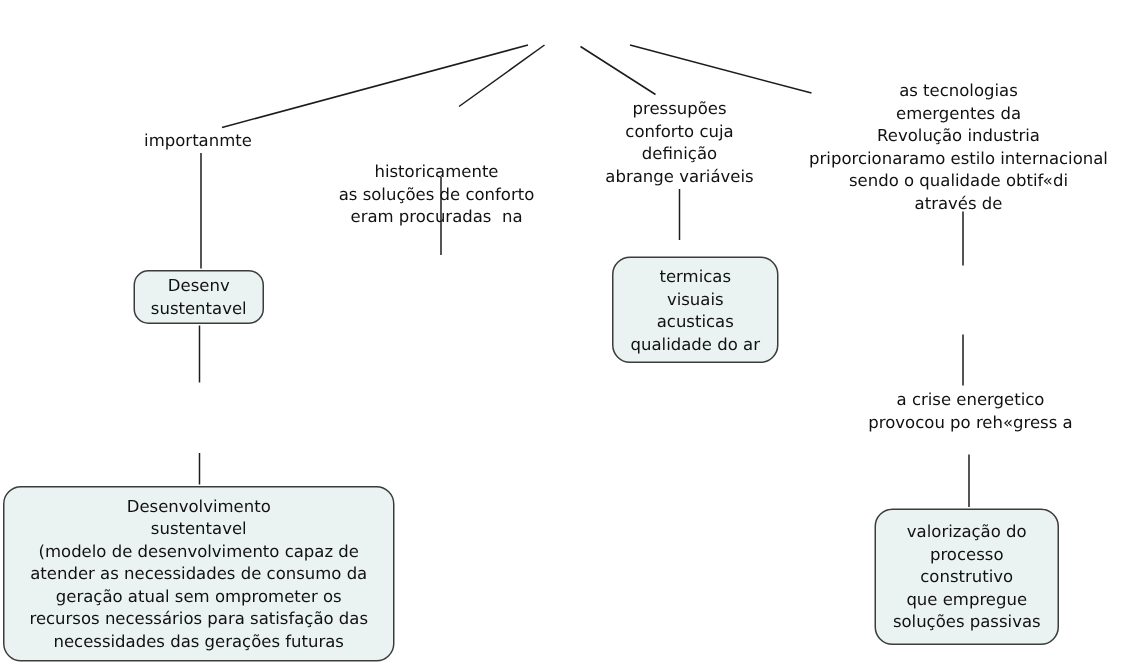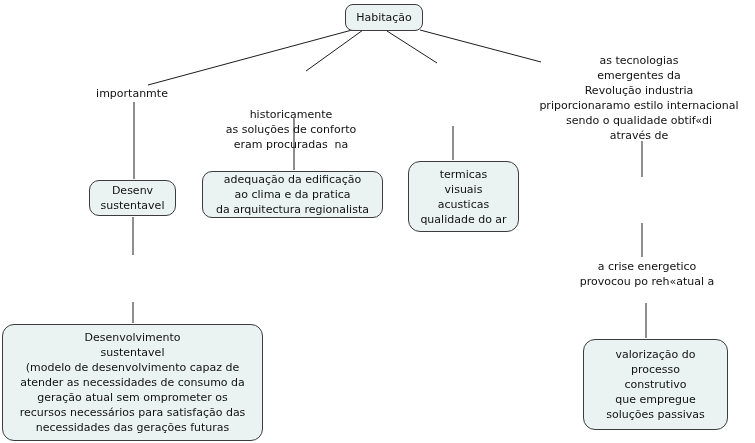--- a/index.html
+++ b/index.html
@@ -52,60 +52,60 @@
     <line x1="134" y1="102" x2="134" y2="179"></line>
     <line x1="133" y1="217" x2="133" y2="255"></line>
     <line x1="133" y1="302" x2="133" y2="323"></line>
     <line x1="294" y1="118" x2="294" y2="170"></line>
     <line x1="453" y1="126" x2="453" y2="160"></line>
     <line x1="642" y1="141" x2="642" y2="177"></line>
     <line x1="642" y1="223" x2="642" y2="257"></line>
     <line x1="646" y1="303" x2="646" y2="338"></line>
   </svg>
 
-  <div class="node" style="left:345px; top:4px; width:78px; height:27px; border-radius:8px;">Habitação</div>
 
   <div class="node" style="left:89px; top:180px; width:87px; height:36px;">Desenv
 sustentavel</div>
 
-  <div class="node" style="left:202px; top:171px; width:181px; height:47px;">adequação da edificação
-ao clima e da pratica
-da arquitectura regionalista</div>
 
-  <div class="node" style="left:408px; top:161px; width:111px; height:71px; border-radius:12px;">termicas
+  <div class="node" style="left:408px; top:171px; width:111px; height:71px; border-radius:12px;">termicas
 visuais
 acusticas
 qualidade do ar</div>
 
 
   <div class="node" style="left:2px; top:324px; width:261px; height:117px; border-radius:12px;">Desenvolvimento
 sustentavel
 (modelo de desenvolvimento capaz de
 atender as necessidades de consumo da
 geração atual sem omprometer os
 recursos necessários para satisfação das
 necessidades das gerações futuras</div>
 
-  <div class="node" style="left:583px; top:339px; width:145px; height:91px; border-radius:12px;">valorização do
+  <div class="node" style="left:583px; top:339px; width:123px; height:91px; border-radius:12px;">valorização do
 processo
 construtivo
 que empregue
 soluções passivas</div>
 
   <div class="label" style="left:72px; top:86px; width:120px;">importanmte</div>
 
   <div class="label" style="left:196px; top:71px; width:190px;margin-top:36px;">historicamente
 as soluções de conforto
 eram procuradas  na</div>
 
+  <div class="label" style="left:393px; top:65px; width:120px;">pressupões
+conforto cuja
+definição
+abrange variáveis</div>
 
   <div class="label" style="left:523px; top:53px; width:232px;">as tecnologias
 emergentes da
 Revolução industria
 priporcionaramo estilo internacional
 sendo o qualidade obtif«di
 através de</div>
 
 
   <div class="label" style="left:552px; top:259px; width:190px;">a crise energetico
-provocou po reh«atual a</div>
+provocou po reh«gress a</div>
 
 </div>
 
 </body></html>

